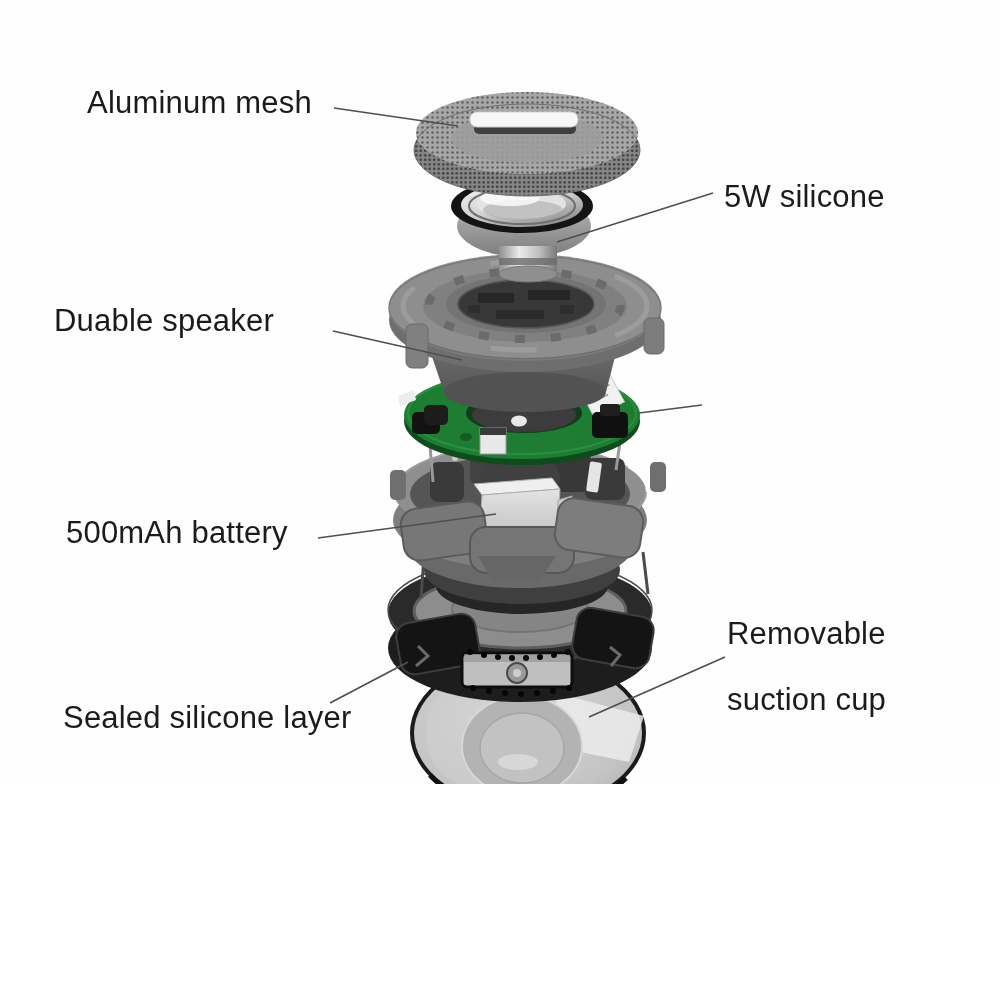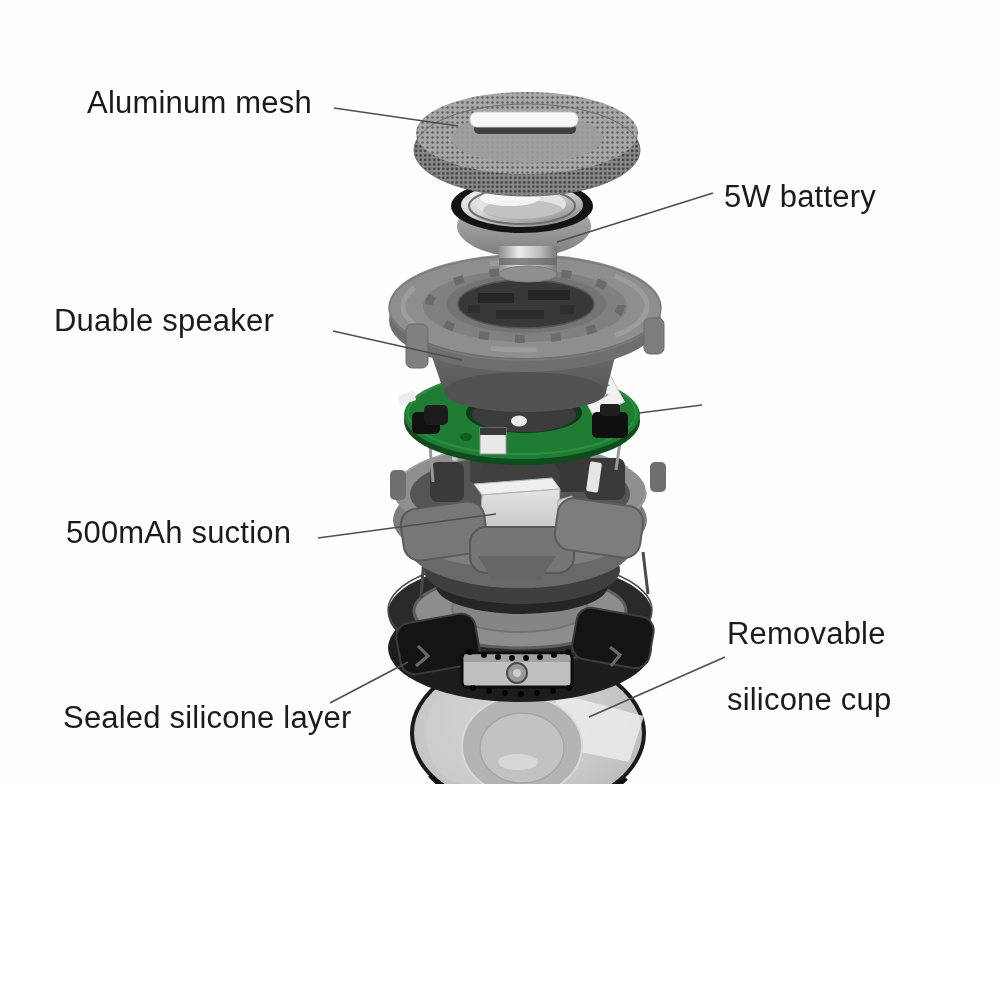--- a/index.html
+++ b/index.html
@@ -217,19 +217,19 @@
       <line x1="713" y1="193" x2="557" y2="242"></line>
       <line x1="333" y1="331" x2="462" y2="360"></line>
       <line x1="702" y1="405" x2="639" y2="413"></line>
       <line x1="318" y1="538" x2="496" y2="514"></line>
       <line x1="330" y1="703" x2="408" y2="662"></line>
       <line x1="725" y1="657" x2="589" y2="717"></line>
     </g>
   </svg>
 
   <div class="lbl" style="left:87px;top:85px">Aluminum mesh</div>
-  <div class="lbl" style="left:724px;top:179px">5W battery</div>
+  <div class="lbl" style="left:724px;top:179px">5W silicone</div>
   <div class="lbl" style="left:54px;top:303px">Duable speaker</div>
-  <div class="lbl" style="left:66px;top:515px">500mAh suction</div>
+  <div class="lbl" style="left:66px;top:515px">500mAh battery</div>
   <div class="lbl" style="left:63px;top:700px">Sealed silicone layer</div>
   <div class="lbl" style="left:727px;top:616px">Removable</div>
-  <div class="lbl" style="left:727px;top:682px">silicone cup</div>
+  <div class="lbl" style="left:727px;top:682px">suction cup</div>
 </div>
 
 </body></html>

